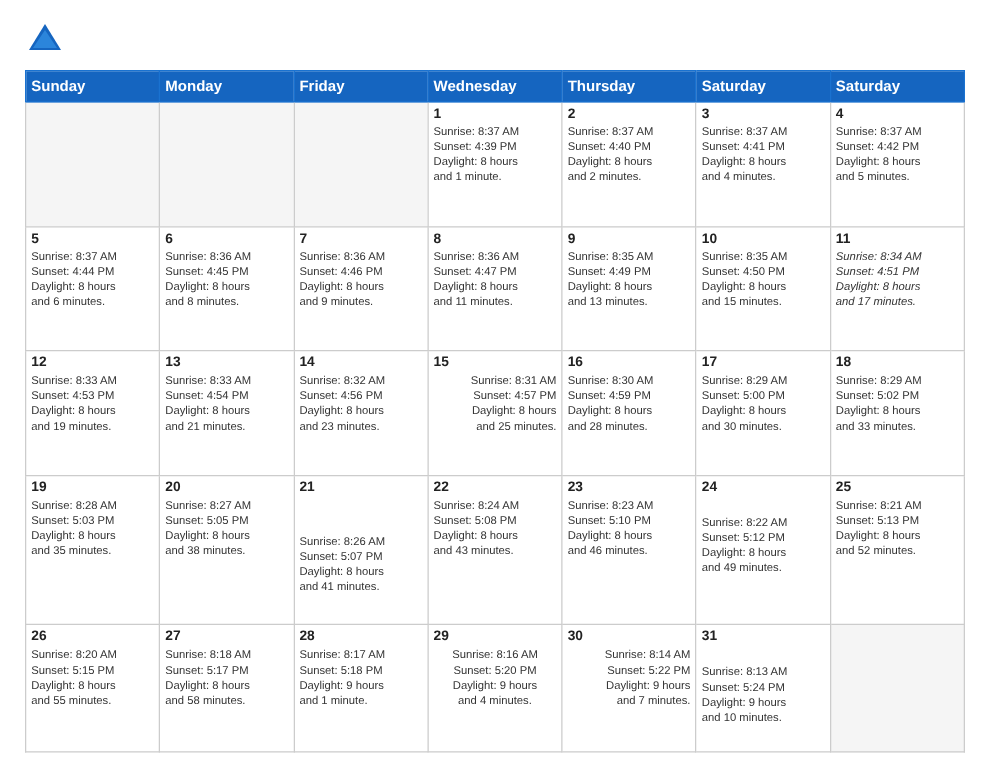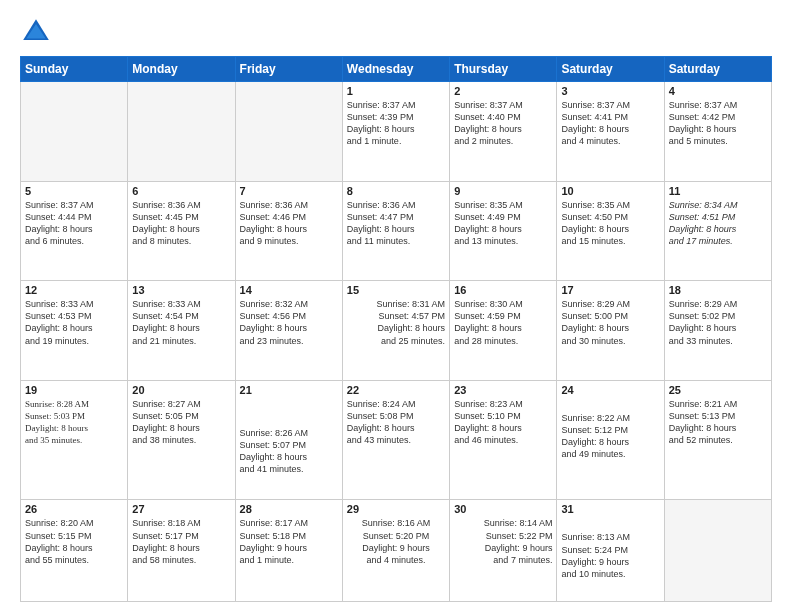--- a/index.html
+++ b/index.html
@@ -269,21 +269,21 @@
             <span class="day-num">18</span>
             <div class="day-info" style="white-space: pre-line;">Sunrise: 8:29 AM
 Sunset: 5:02 PM
 Daylight: 8 hours
 and 33 minutes.</div>
           </td>
         </tr>
         <tr>
           <td>
             <span class="day-num">19</span>
-            <div class="day-info" style="white-space: pre-line; font-family: Liberation Serif, serif;">Sunrise: 8:28 AM
+            <div class="day-info" style="white-space: pre-line;">Sunrise: 8:28 AM
 Sunset: 5:03 PM
 Daylight: 8 hours
 and 35 minutes.</div>
           </td>
           <td>
             <span class="day-num">20</span>
             <div class="day-info" style="white-space: pre-line;">Sunrise: 8:27 AM
 Sunset: 5:05 PM
 Daylight: 8 hours
 and 38 minutes.</div>

